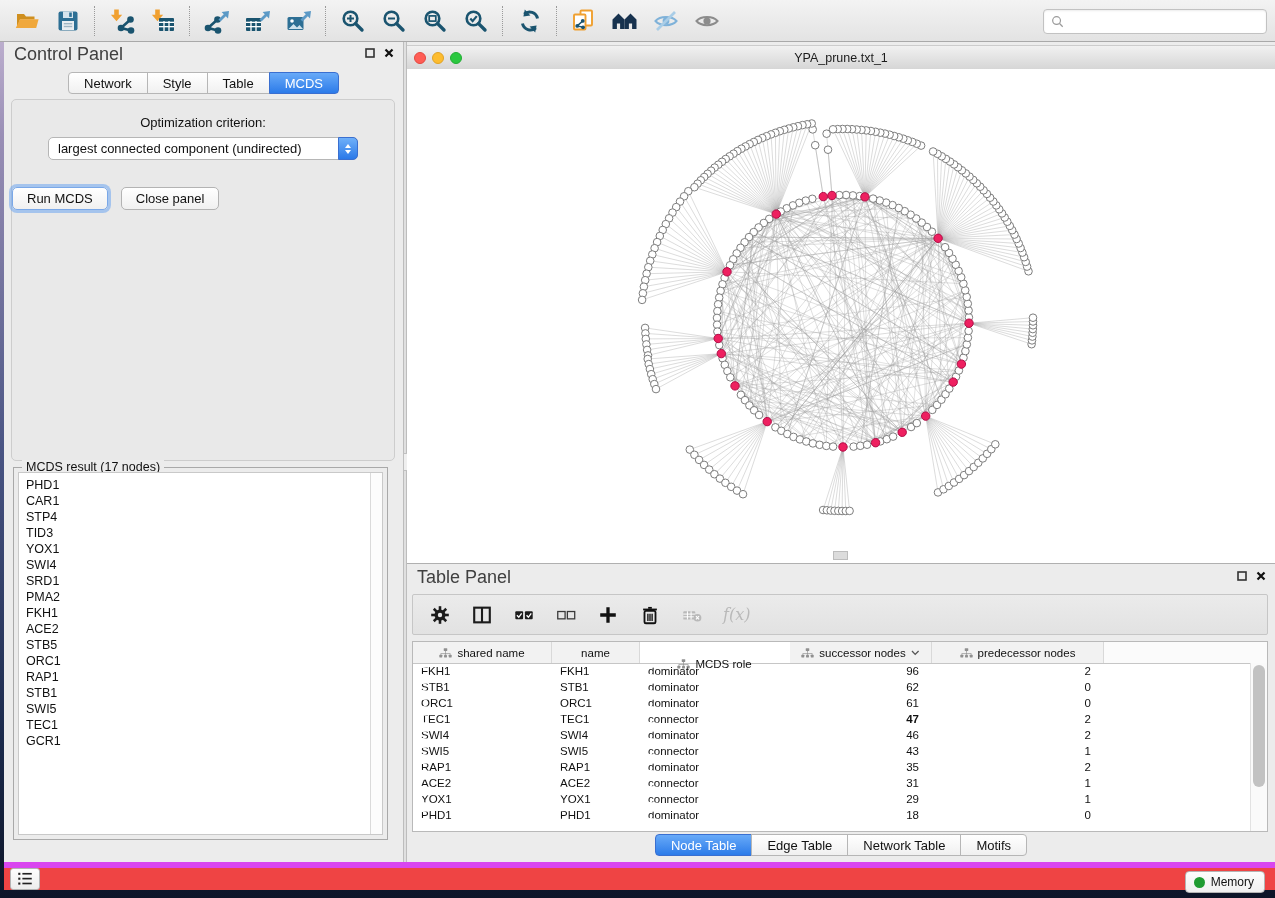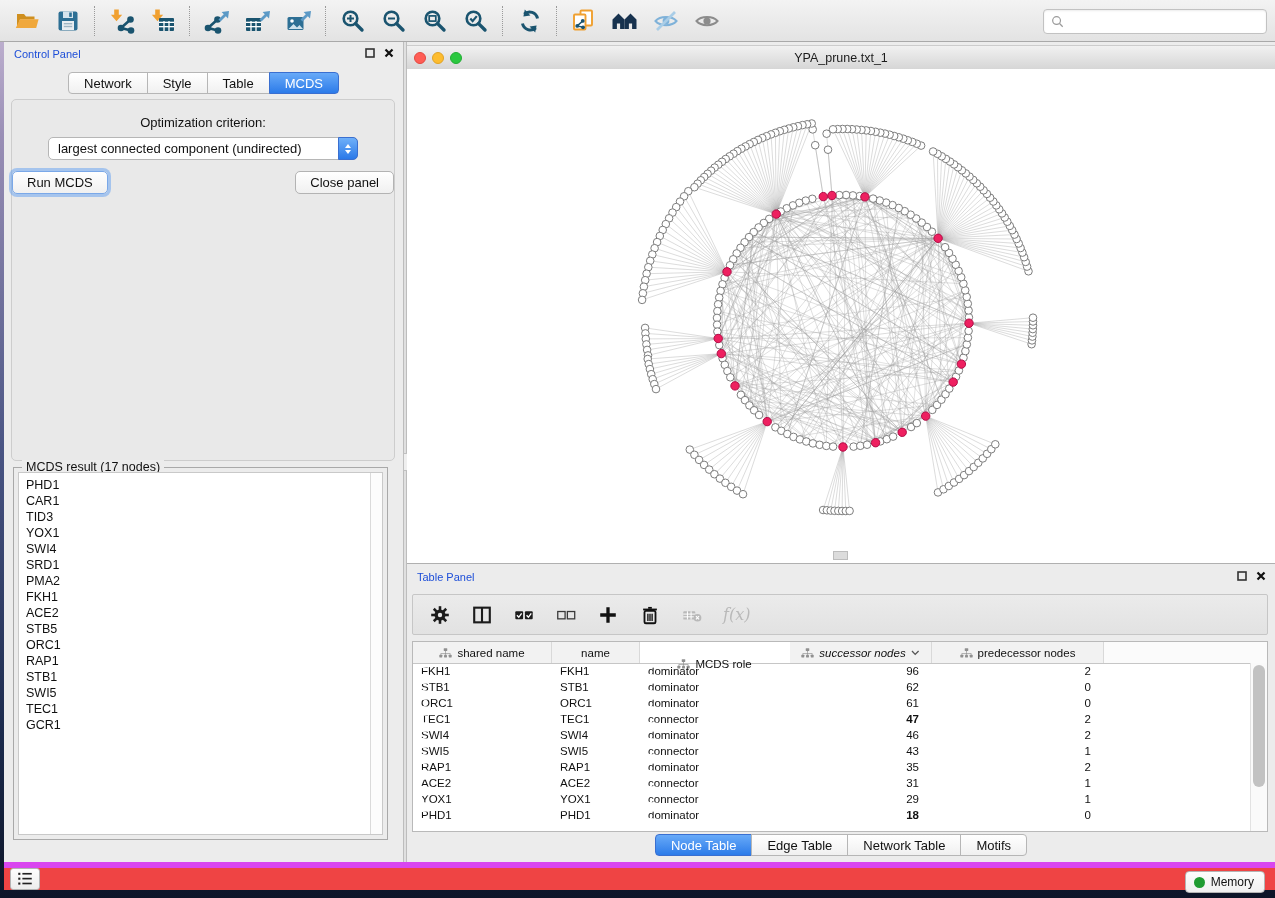--- a/index.html
+++ b/index.html
@@ -17,21 +17,21 @@
   .tbtn{width:41px;height:34px;display:flex;align-items:center;justify-content:center;cursor:pointer}
   .tsep{height:30px;margin:0 6px;border-left:1px dotted #9a9a9a}
   .searchbox{position:absolute;right:8px;top:9px;width:222px;height:23px;background:#fff;
     border:1px solid #c2c2c2;border-radius:4px;display:flex;align-items:center;
     box-shadow:inset 0 1px 2px rgba(0,0,0,.08)}
   .s-ico{margin-left:7px;display:flex}
   .s-input{border:none;outline:none;flex:1;font-size:12px;background:transparent;margin-left:3px;font-family:inherit}
   
   .cpanel{position:absolute;left:4px;top:41px;width:399px;height:821px;background:#ececec}
   .panel-head{height:26px;display:flex;align-items:center;padding:0 10px;position:relative}
-  .panel-title{font-size:11px;color:#1d4ed8}
+  .panel-title{font-size:18px;color:#404040}
   .win-icons{position:absolute;right:9px;top:7px;display:flex;gap:9px;align-items:center}
   .wi{display:flex;cursor:pointer}
   .seg{display:flex;justify-content:center}
   .cp-tabs{position:absolute;left:0;right:0;top:31px}
   .seg-btn{height:22px;padding:0 15px;font-size:13px;color:#111;cursor:pointer;
     background:linear-gradient(#ffffff,#f0f0f0);border:1px solid #b6b6b6;margin-left:-1px;
     display:flex;align-items:center;font-family:inherit;box-sizing:border-box}
   .seg-btn:first-child{border-radius:4px 0 0 4px;margin-left:0}
   .seg-btn:last-child{border-radius:0 4px 4px 0}
   .seg-btn.active{background:linear-gradient(#68aaf8,#2c7be9);color:#fff;border-color:#3a6fd0}
@@ -39,21 +39,21 @@
     border:1px solid #cdcdcd;border-radius:5px;box-sizing:border-box}
   .opt-label{margin-top:15px;text-align:center;font-size:13px;color:#111}
   .dropdown{margin:7px auto 0;width:310px;height:23px;background:#fff;border:1px solid #b6b6b6;
     border-radius:5px;position:relative;display:flex;align-items:center;box-sizing:border-box;cursor:pointer}
   .dd-val{font-size:13px;margin-left:9px;white-space:nowrap;color:#111}
   .dd-cap{position:absolute;right:-1px;top:-1px;width:20px;height:23px;border-radius:0 5px 5px 0;
     background:linear-gradient(#6fb0f9,#2b79e8);border:1px solid #3a6fd0;box-sizing:border-box;
     display:flex;flex-direction:column;align-items:center;justify-content:center;gap:2px}
   .tri-up{width:0;height:0;border-left:3.5px solid transparent;border-right:3.5px solid transparent;border-bottom:4.5px solid #fff}
   .tri-dn{width:0;height:0;border-left:3.5px solid transparent;border-right:3.5px solid transparent;border-top:4.5px solid #fff}
-  .btn-row{margin-top:11px;display:flex;justify-content:space-between;gap:13px}
+  .btn-row{margin-top:27px;display:flex;justify-content:flex-start;gap:13px}
   .mac-btn{height:23px;padding:0 14px;font-size:13px;color:#111;cursor:pointer;
     background:linear-gradient(#ffffff,#f0f0f0);border:1px solid #b3b3b3;border-radius:5px;font-family:inherit}
   .mac-btn.focus{box-shadow:0 0 0 3px rgba(110,165,240,.55);border-color:#7aa8e8}
   .fieldset{position:absolute;left:9px;top:426px;width:373px;height:371px;border:1px solid #a9a9a9}
   .legend{position:absolute;left:8px;top:-8px;background:#ececec;padding:0 4px;font-size:12.5px;color:#111}
   .mcds-list{position:absolute;inset:4px;background:#fff;border:1px solid #c9c9c9;
     padding:4px 0 0 7px;font-size:12.5px;line-height:16px;color:#111;overflow:hidden}
   .mcds-item{height:16px;cursor:default}
   .mcds-scroll{position:absolute;right:5px;top:5px;bottom:5px;width:11px;background:#fcfcfc;border-left:1px solid #dadada}
   
@@ -307,20 +307,21 @@
       <div class="btn-row">
         <button class="mac-btn focus">Run MCDS</button>
         <button class="mac-btn">Close panel</button>
       </div>
     </div>
     <div class="fieldset">
       <span class="legend">MCDS result (17 nodes)</span>
       <div class="mcds-list" id="mcds-list">
           <div class="mcds-item">PHD1</div>
           <div class="mcds-item">CAR1</div>
+          <div class="mcds-item">STP4</div>
           <div class="mcds-item">TID3</div>
           <div class="mcds-item">YOX1</div>
           <div class="mcds-item">SWI4</div>
           <div class="mcds-item">SRD1</div>
           <div class="mcds-item">PMA2</div>
           <div class="mcds-item">FKH1</div>
           <div class="mcds-item">ACE2</div>
           <div class="mcds-item">STB5</div>
           <div class="mcds-item">ORC1</div>
           <div class="mcds-item">RAP1</div>
@@ -1203,21 +1204,21 @@
                   <rect x="8.5" y="11.5" width="5" height="4.5" rx="0.8"></rect>
                   <rect x="16.5" y="11.5" width="5" height="4.5" rx="0.8"></rect>
                 </g>
                 <g stroke="#909090" fill="none" stroke-width="1.2">
                   <path d="M11 5 v3 M3 11.5 V9.5 H19 V11.5 M11 8 v3.5"></path>
                 </g>
               </svg>
             </span>
             <span>MCDS role</span>
           </div>
-          <div class="th" style="width: 142px; font-style: italic;">
+          <div class="th" style="width: 142px;">
             <span style="display:flex">
               <svg width="13" height="10" viewBox="0 0 22 17">
                 <g fill="#909090">
                   <rect x="8" y="0.5" width="6" height="4.5" rx="0.8"></rect>
                   <rect x="0.5" y="11.5" width="5" height="4.5" rx="0.8"></rect>
                   <rect x="8.5" y="11.5" width="5" height="4.5" rx="0.8"></rect>
                   <rect x="16.5" y="11.5" width="5" height="4.5" rx="0.8"></rect>
                 </g>
                 <g stroke="#909090" fill="none" stroke-width="1.2">
                   <path d="M11 5 v3 M3 11.5 V9.5 H19 V11.5 M11 8 v3.5"></path>
@@ -1310,21 +1311,21 @@
             <div class="td l" style="width: 139px;">YOX1</div>
             <div class="td l" style="width: 88px;">YOX1</div>
             <div class="td l" style="width: 150px;">connector</div>
             <div class="td r" style="width: 142px;">29</div>
             <div class="td r" style="width: 172px;">1</div>
           </div>
           <div class="tr">
             <div class="td l" style="width: 139px;">PHD1</div>
             <div class="td l" style="width: 88px;">PHD1</div>
             <div class="td l" style="width: 150px;">dominator</div>
-            <div class="td r" style="width: 142px; font-weight: bold;">18</div>
+            <div class="td r" style="width: 142px;">18</div>
             <div class="td r" style="width: 172px;">0</div>
           </div>
         </div>
       <div class="tb-scroll">
         <span class="tb-thumb"></span>
       </div>
     </div>
     <div class="seg tp-tabs" id="tp-tabs">
         <button class="seg-btn active">Node Table</button>
         <button class="seg-btn">Edge Table</button>

